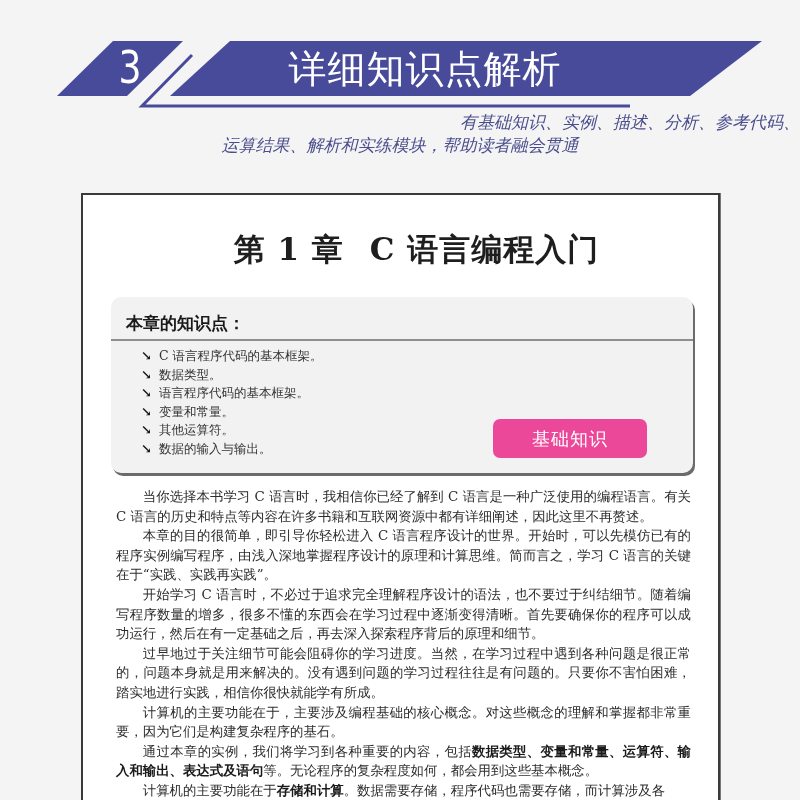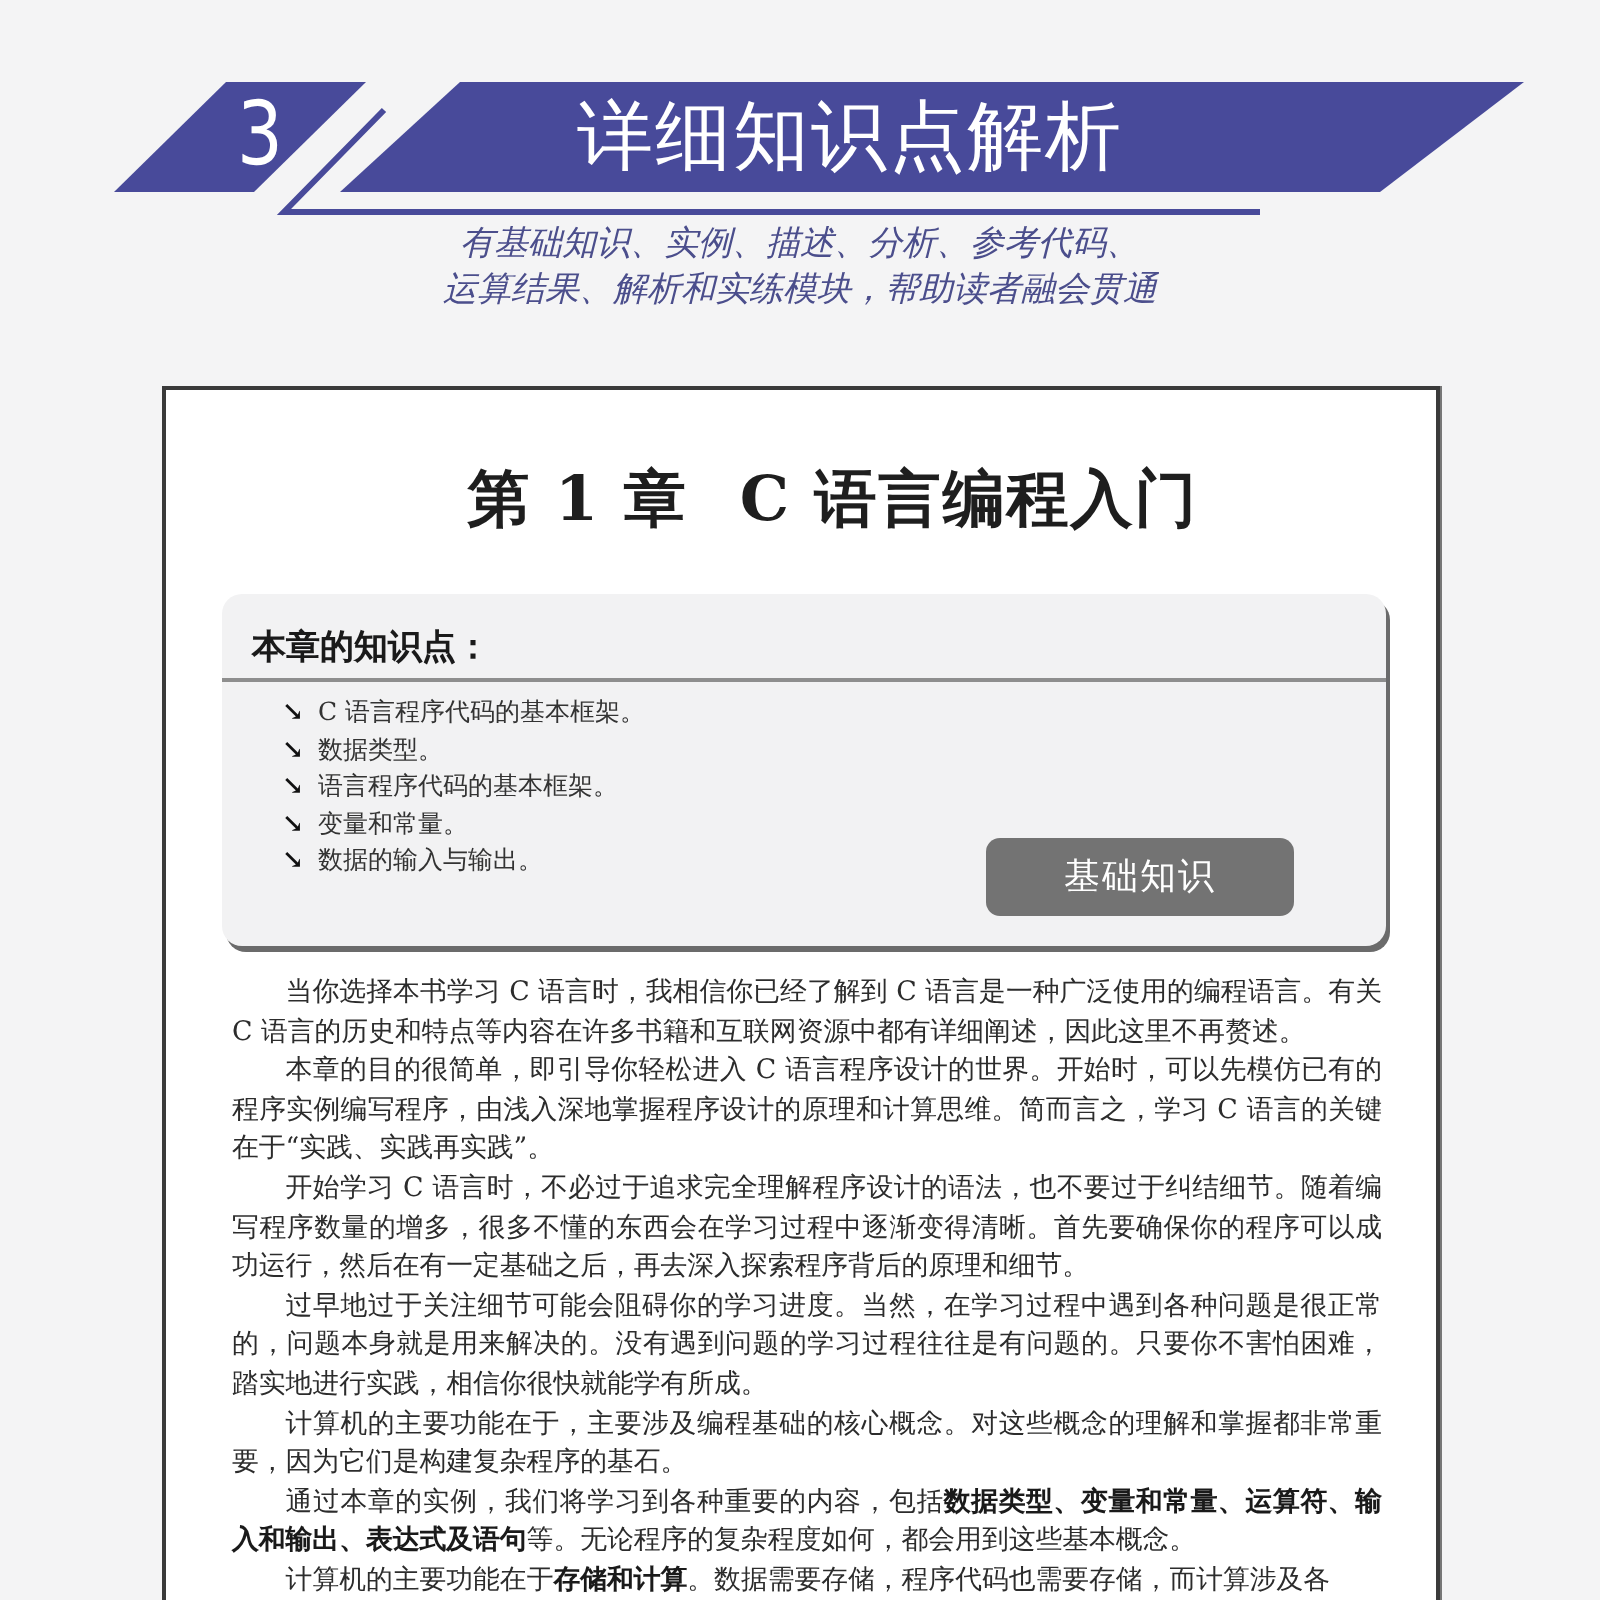--- a/index.html
+++ b/index.html
@@ -41,21 +41,21 @@
   .subtitle {
     position: absolute;
     left: 0; width: 800px;
     text-align: center;
     color: #4b4e8c;
     font-family: "DejaVu Sans", sans-serif;
     font-size: 17px;
     font-style: italic;
     line-height: 22px;
   }
-  .subtitle.l1 { top: 111px; }
+  .subtitle.l1 { top: 111px; text-align: right; }
   .subtitle.l2 { top: 134px; }
 
   .page {
     position: absolute;
     left: 81px; top: 193px;
     width: 635px; height: 640px;
     background: #ffffff;
     border: 2px solid #3a3a3a;
     box-shadow: 1px 0 0 #777;
   }
@@ -110,21 +110,21 @@
     display: inline-block;
     width: 18px;
     font-weight: bold;
     font-size: 13px;
     color: #111;
   }
   .badge {
     position: absolute;
     left: 382px; top: 122px;
     width: 154px; height: 39px;
-    background: #737373;
+    background: #ec4899;
     border-radius: 7px;
     color: #ffffff;
     font-family: "DejaVu Sans", sans-serif;
     font-size: 18px;
     line-height: 39px;
     text-align: center;
     letter-spacing: 1px;
   }
 
   .body-text {
@@ -163,20 +163,21 @@
   </div>
 
   <div class="kbox">
     <div class="kbox-header">本章的知识点：</div>
     <div class="kbox-divider"></div>
     <ul class="kbox-list">
       <li><span class="arrow">↘</span><span>C 语言程序代码的基本框架。</span></li>
       <li><span class="arrow">↘</span><span>数据类型。</span></li>
       <li><span class="arrow">↘</span><span>语言程序代码的基本框架。</span></li>
       <li><span class="arrow">↘</span><span>变量和常量。</span></li>
+      <li><span class="arrow">↘</span><span>其他运算符。</span></li>
       <li><span class="arrow">↘</span><span>数据的输入与输出。</span></li>
     </ul>
     <div class="badge">基础知识</div>
   </div>
 
   <div class="body-text">
     <p>当你选择本书学习 C 语言时，我相信你已经了解到 C 语言是一种广泛使用的编程语言。有关 C 语言的历史和特点等内容在许多书籍和互联网资源中都有详细阐述，因此这里不再赘述。</p>
     <p>本章的目的很简单，即引导你轻松进入 C 语言程序设计的世界。开始时，可以先模仿已有的程序实例编写程序，由浅入深地掌握程序设计的原理和计算思维。简而言之，学习 C 语言的关键在于“实践、实践再实践”。</p>
     <p>开始学习 C 语言时，不必过于追求完全理解程序设计的语法，也不要过于纠结细节。随着编写程序数量的增多，很多不懂的东西会在学习过程中逐渐变得清晰。首先要确保你的程序可以成功运行，然后在有一定基础之后，再去深入探索程序背后的原理和细节。</p>
     <p>过早地过于关注细节可能会阻碍你的学习进度。当然，在学习过程中遇到各种问题是很正常的，问题本身就是用来解决的。没有遇到问题的学习过程往往是有问题的。只要你不害怕困难，踏实地进行实践，相信你很快就能学有所成。</p>

